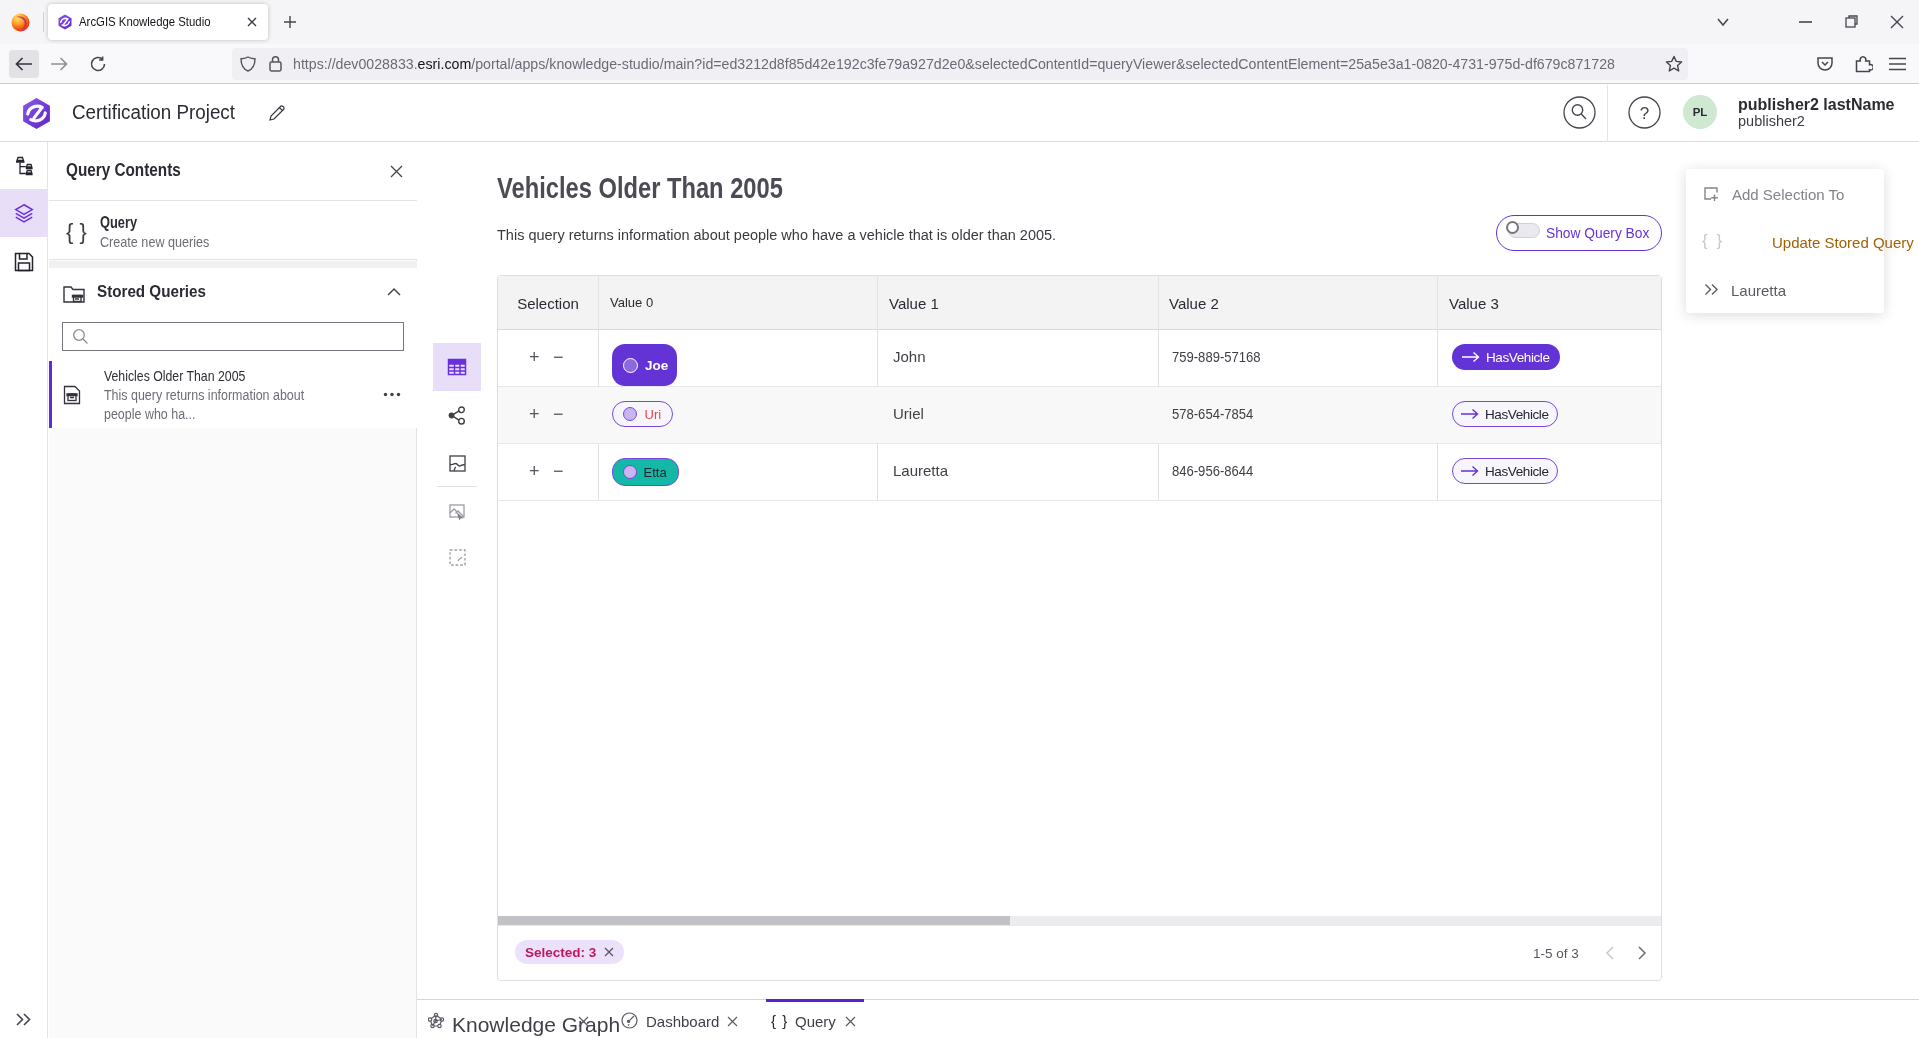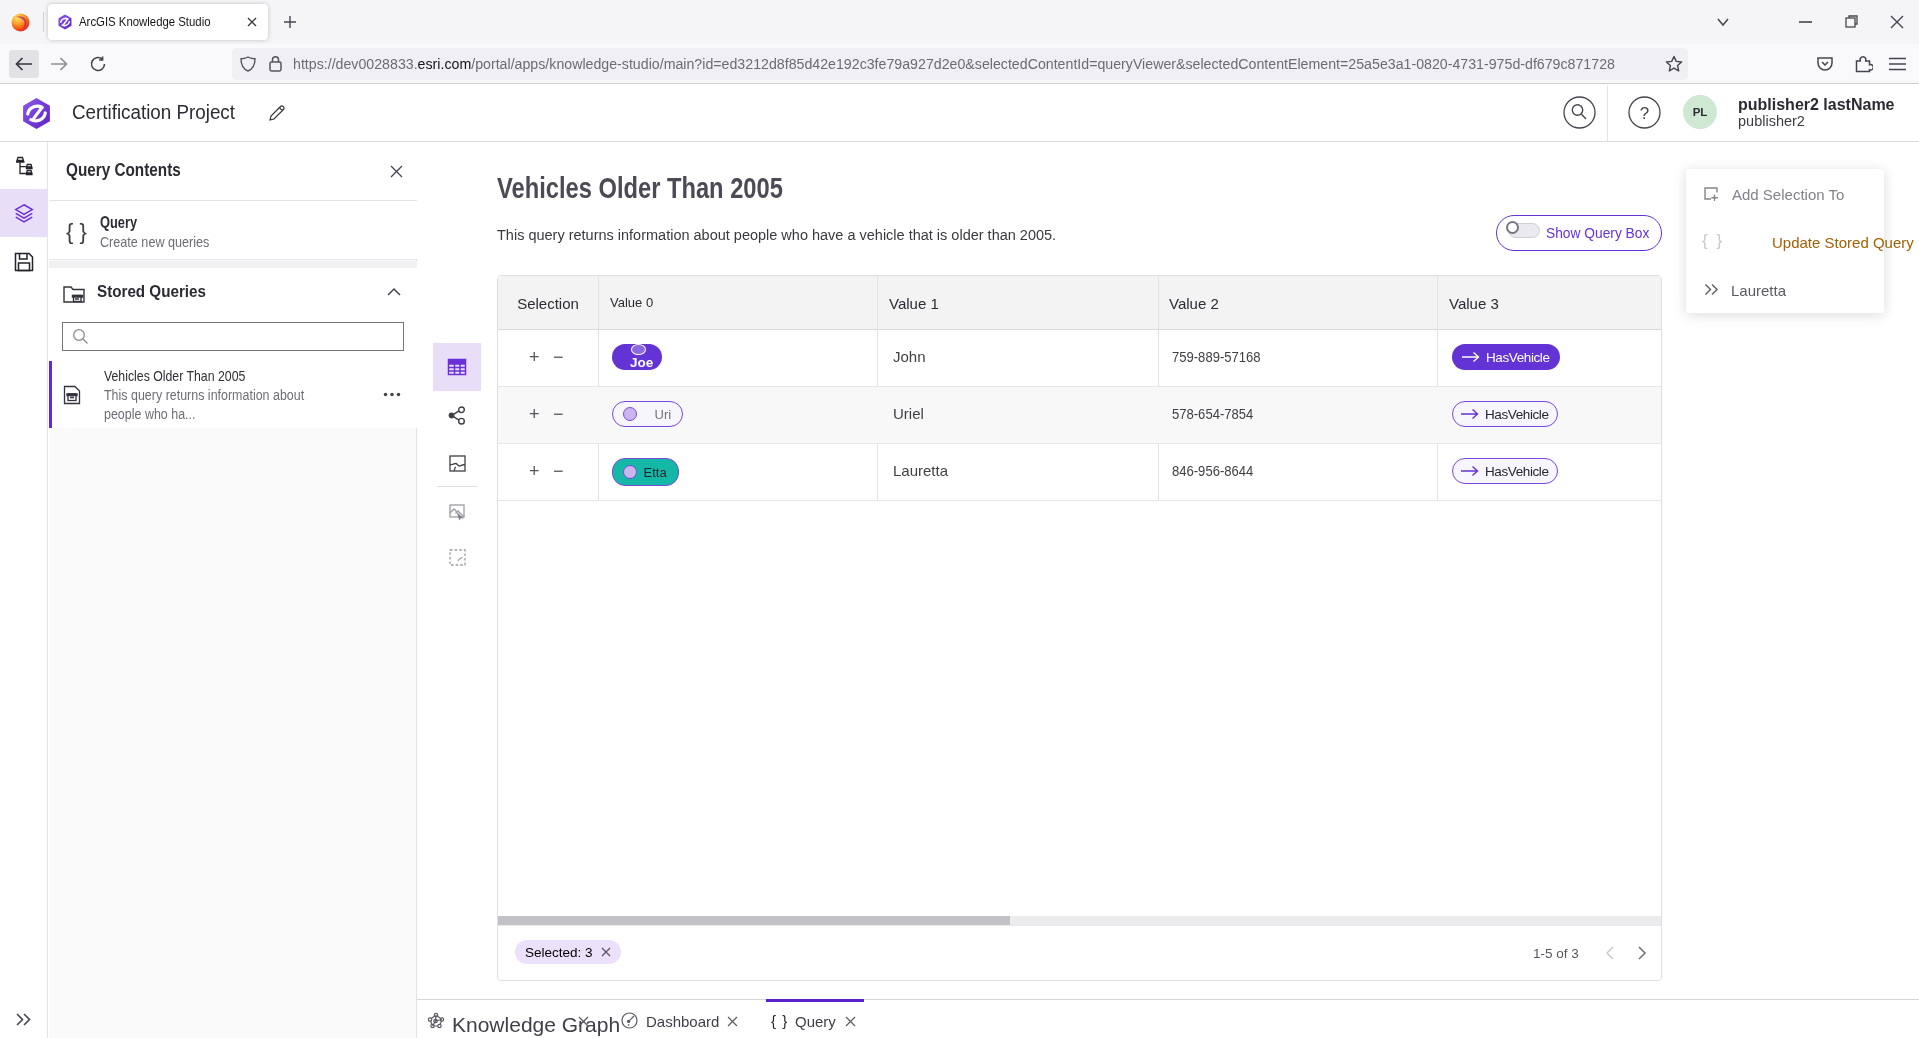--- a/index.html
+++ b/index.html
@@ -268,38 +268,38 @@
 <div class="abs" style="left:889px;top:295px;font-size:15px;color:#2b2b33;">Value 1</div>
 <div class="abs" style="left:1169px;top:295px;font-size:15px;color:#2b2b33;">Value 2</div>
 <div class="abs" style="left:1449px;top:295px;font-size:15px;color:#2b2b33;">Value 3</div>
 
 <div class="abs" style="left:498px;top:330px;width:1163px;height:57px;border-bottom:1px solid #e7e7eb;"></div>
 <div class="abs" style="left:498px;top:387px;width:1163px;height:57px;background:#f8f8f9;border-bottom:1px solid #e7e7eb;"></div>
 <div class="abs" style="left:498px;top:444px;width:1163px;height:57px;border-bottom:1px solid #e7e7eb;"></div>
 
 <div class="abs" style="left:529px;top:347px;font-size:18px;color:#55555e;">+</div>
 <div class="abs" style="left:553px;top:347px;font-size:18px;color:#55555e;">−</div>
-<div class="abs" style="left:612px;top:344px;height:26px;border-radius:13px;background:#6333d6;display:flex;align-items:center;padding:0 9px 0 11px;flex-direction:column;">
+<div class="abs" style="left:612px;top:344px;height:42px;border-radius:13px;background:#6333d6;display:flex;align-items:center;padding:0 9px 0 11px;">
   <span style="width:15px;height:15px;border-radius:50%;background:#8b69de;border:1.5px solid #fff;"></span>
   <span style="margin-left:7px;font-size:13.5px;font-weight:bold;color:#fff;">Joe</span>
 </div>
 <div class="abs" style="left:893px;top:348px;font-size:15px;color:#3f3f46;">John</div>
 <div class="abs" style="left:1172px;top:348px;font-size:15px;color:#3f3f46;transform:scaleX(.87);transform-origin:0 0;white-space:nowrap;">759-889-57168</div>
 <div class="abs" style="left:1452px;top:344px;height:26px;border-radius:13px;background:#6333d6;display:flex;align-items:center;padding:0 10px;">
   <svg width="18" height="12" viewBox="0 0 18 12">
       <path d="M0 6 H16 M11.5 1.5 L16.5 6 L11.5 10.5" fill="none" stroke="#fff" stroke-width="1.4"></path>
     </svg>
   <span style="margin-left:6px;font-size:13.5px;letter-spacing:-.4px;color:#fff;">HasVehicle</span>
 </div>
 
 <div class="abs" style="left:529px;top:404px;font-size:18px;color:#55555e;">+</div>
 <div class="abs" style="left:553px;top:404px;font-size:18px;color:#55555e;">−</div>
 <div class="abs" style="left:612px;top:401px;height:26px;border-radius:13px;background:#f8f6fd;border:1.5px solid #7747e0;display:flex;align-items:center;padding:0 11px 0 9.5px;">
   <span style="width:14px;height:14px;border-radius:50%;background:#c9b6ef;border:1.5px solid #7747e0;"></span>
-  <span style="margin-left:18px;font-size:13px;color:#737373;">Uri</span>
+  <span style="margin-left:8px;font-size:13px;color:#ef4444;">Uri</span>
 </div>
 <div class="abs" style="left:893px;top:405px;font-size:15px;color:#3f3f46;">Uriel</div>
 <div class="abs" style="left:1172px;top:405px;font-size:15px;color:#3f3f46;transform:scaleX(.87);transform-origin:0 0;white-space:nowrap;">578-654-7854</div>
 <div class="abs" style="left:1452px;top:401px;height:26px;border-radius:13px;background:#f8f6fd;border:1.5px solid #7747e0;display:flex;align-items:center;padding:0 8px;">
   <svg width="18" height="12" viewBox="0 0 18 12">
       <path d="M0 6 H16 M11.5 1.5 L16.5 6 L11.5 10.5" fill="none" stroke="#6333d6" stroke-width="1.4"></path>
     </svg>
   <span style="margin-left:6px;font-size:13.5px;letter-spacing:-.4px;color:#26262e;">HasVehicle</span>
 </div>
 
@@ -316,21 +316,21 @@
       <path d="M0 6 H16 M11.5 1.5 L16.5 6 L11.5 10.5" fill="none" stroke="#6333d6" stroke-width="1.4"></path>
     </svg>
   <span style="margin-left:6px;font-size:13.5px;letter-spacing:-.4px;color:#26262e;">HasVehicle</span>
 </div>
 
 <div class="abs" style="left:498px;top:916px;width:1163px;height:9px;background:#ececee;"></div>
 <div class="abs" style="left:498px;top:916px;width:512px;height:9px;background:#c2c2c6;"></div>
 
 <div class="abs" style="left:498px;top:925px;width:1163px;height:55px;background:#fff;border-top:1px solid #e8e8ec;border-radius:0 0 4px 4px;"></div>
 <div class="abs" style="left:515px;top:940px;height:24px;border-radius:12px;background:#ece1fb;display:flex;align-items:center;padding:0 10px;">
-  <span style="font-size:13.5px;font-weight:normal;color:#000000;">Selected: 3</span>
+  <span style="font-size:13.5px;font-weight:bold;color:#be185d;">Selected: 3</span>
   <svg style="margin-left:8px;" width="10" height="10" viewBox="0 0 10 10">
       <path d="M1 1 L9 9 M9 1 L1 9" stroke="#55555e" stroke-width="1.2"></path>
     </svg>
 </div>
 <div class="abs" style="left:1533px;top:946px;font-size:13.5px;color:#55555e;">1-5 of 3</div>
 <svg class="abs" style="left:1605px;top:946px;" width="9" height="14" viewBox="0 0 9 14">
     <path d="M8 1 L2 7 L8 13" fill="none" stroke="#c9c9cd" stroke-width="1.5"></path>
   </svg>
 <svg class="abs" style="left:1638px;top:946px;" width="9" height="14" viewBox="0 0 9 14">
     <path d="M1 1 L7 7 L1 13" fill="none" stroke="#6e6e76" stroke-width="1.5"></path>

